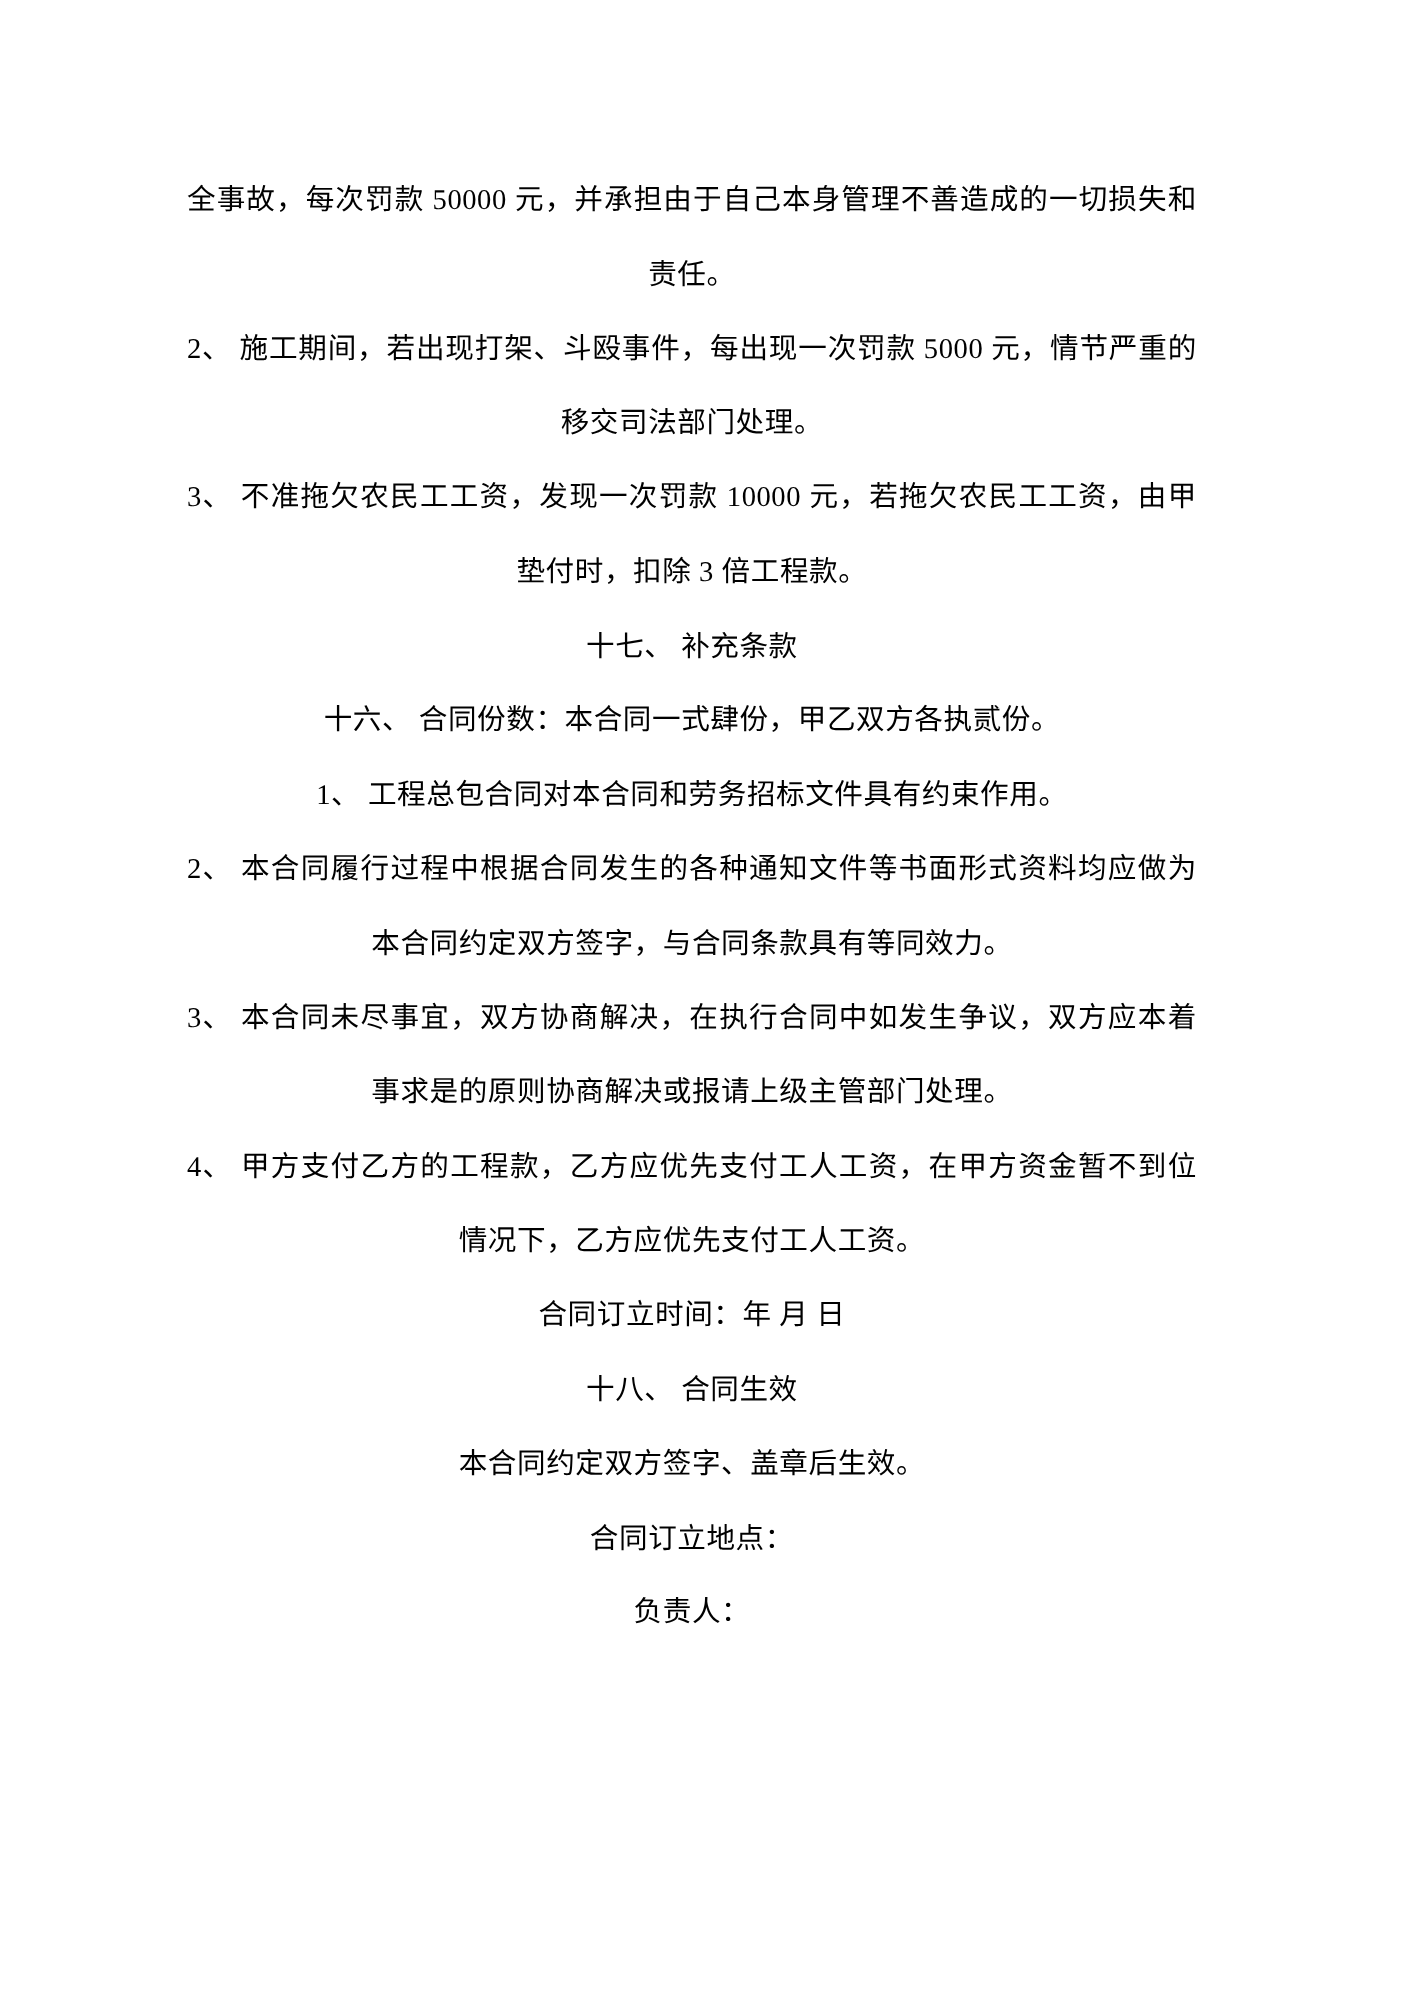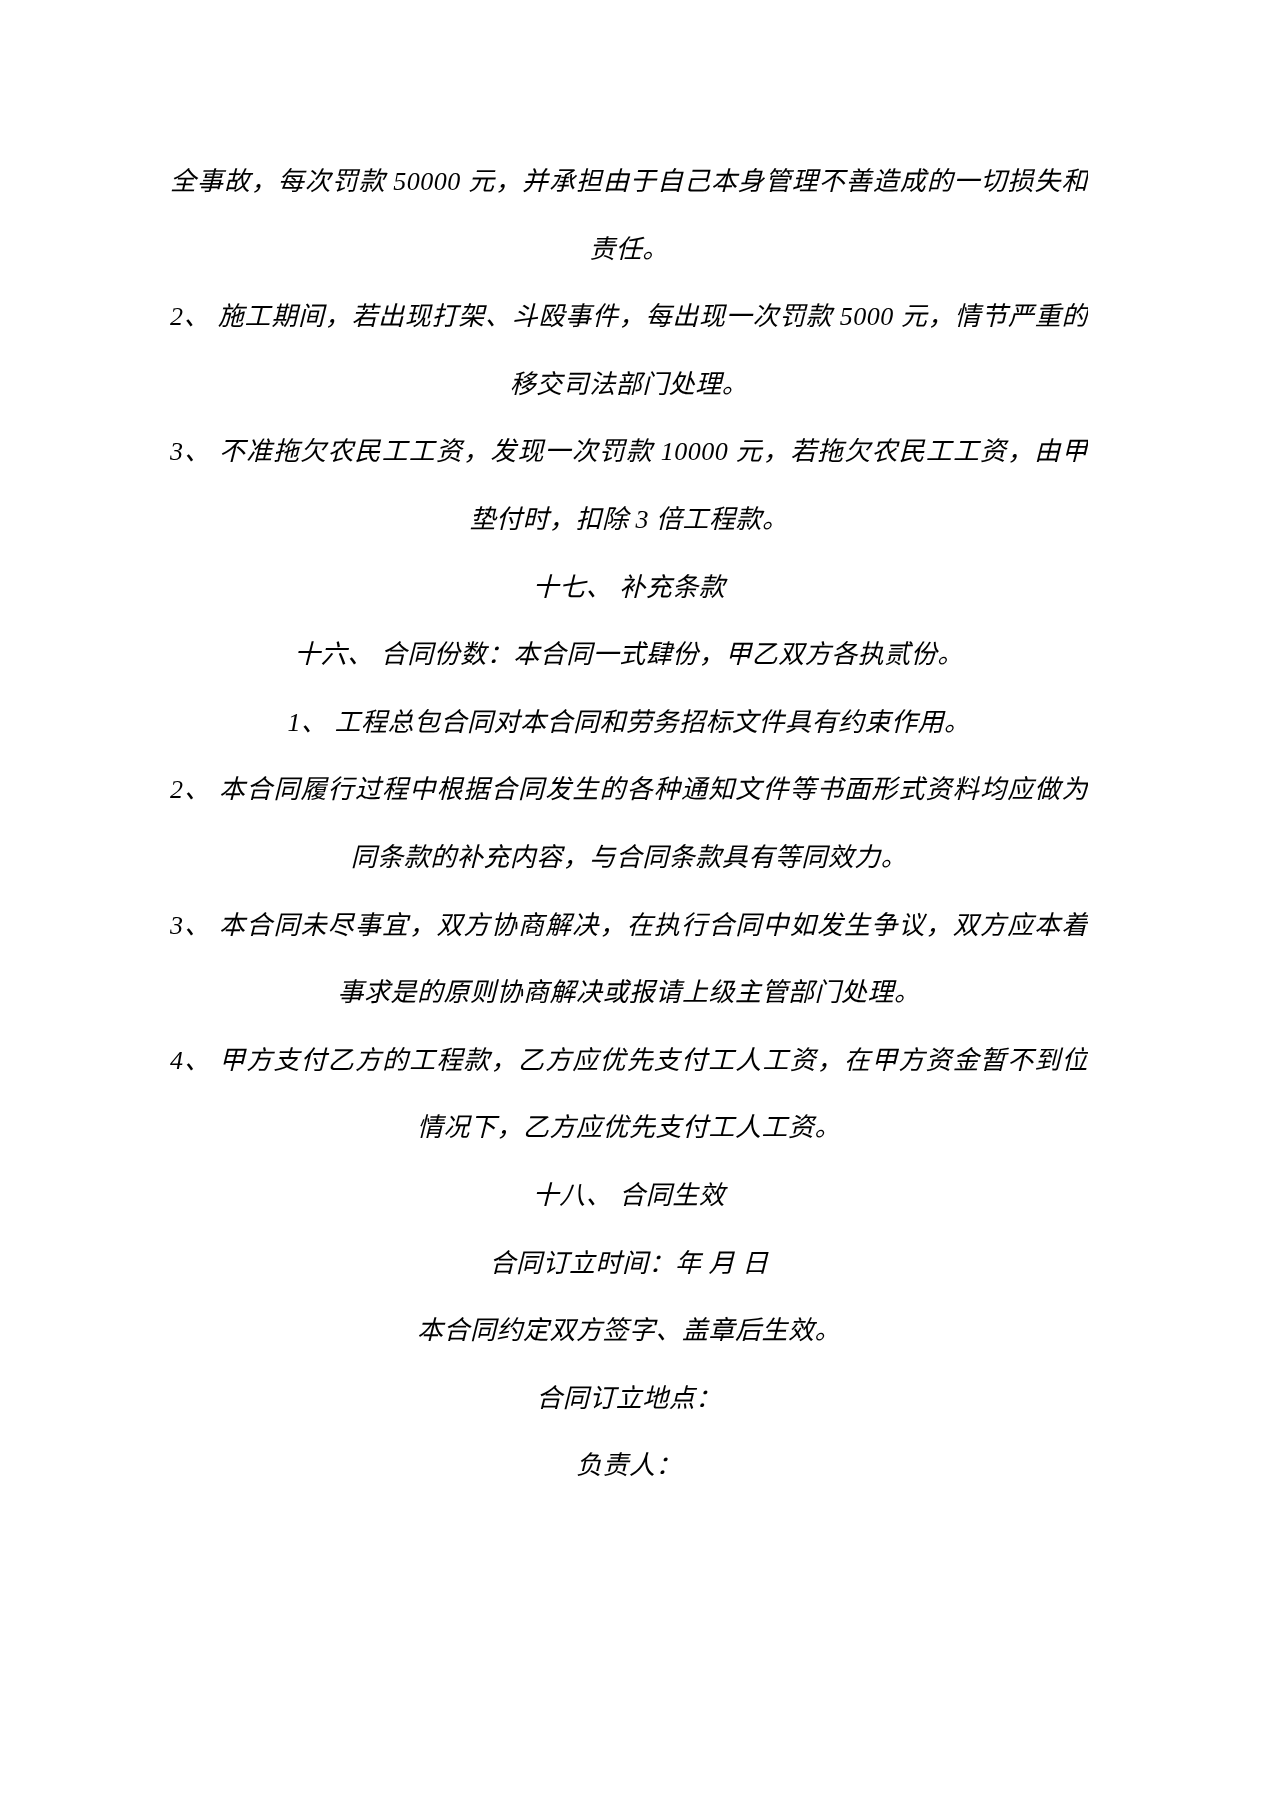--- a/index.html
+++ b/index.html
@@ -12,21 +12,20 @@
     background: #ffffff;
     position: relative;
     font-family: "Liberation Serif", "DejaVu Serif", serif;
   }
   .doc-page {
     position: absolute;
     left: 170px;
     top: 148px;
     width: 918px;
     color: #000000;
-    font-style: italic;
   }
   .line {
     height: 67.6px;
     line-height: 67.6px;
     font-size: 26px;
     letter-spacing: 0.5px;
     text-align: center;
     overflow: hidden;
   }
   .line.justified {
@@ -41,23 +40,23 @@
   <div class="line justified">全事故，每次罚款 50000 元，并承担由于自己本身管理不善造成的一切损失和</div>
   <div class="line">责任。</div>
   <div class="line justified">2、 施工期间，若出现打架、斗殴事件，每出现一次罚款 5000 元，情节严重的</div>
   <div class="line">移交司法部门处理。</div>
   <div class="line justified">3、 不准拖欠农民工工资，发现一次罚款 10000 元，若拖欠农民工工资，由甲方</div>
   <div class="line">垫付时，扣除 3 倍工程款。</div>
   <div class="line">十七、 补充条款</div>
   <div class="line">十六、 合同份数：本合同一式肆份，甲乙双方各执贰份。</div>
   <div class="line">1、 工程总包合同对本合同和劳务招标文件具有约束作用。</div>
   <div class="line justified">2、 本合同履行过程中根据合同发生的各种通知文件等书面形式资料均应做为合</div>
-  <div class="line">同条款的补充内容，与合同条款具有等同效力。</div>
+  <div class="line">本合同约定双方签字，与合同条款具有等同效力。</div>
   <div class="line justified">3、 本合同未尽事宜，双方协商解决，在执行合同中如发生争议，双方应本着实</div>
   <div class="line">事求是的原则协商解决或报请上级主管部门处理。</div>
   <div class="line justified">4、 甲方支付乙方的工程款，乙方应优先支付工人工资，在甲方资金暂不到位的</div>
   <div class="line">情况下，乙方应优先支付工人工资。</div>
+  <div class="line">合同订立时间：年 月 日</div>
   <div class="line">十八、 合同生效</div>
-  <div class="line">合同订立时间：年 月 日</div>
   <div class="line">本合同约定双方签字、盖章后生效。</div>
   <div class="line">合同订立地点：</div>
   <div class="line">负责人：</div>
 </div>
 
 </body></html>

